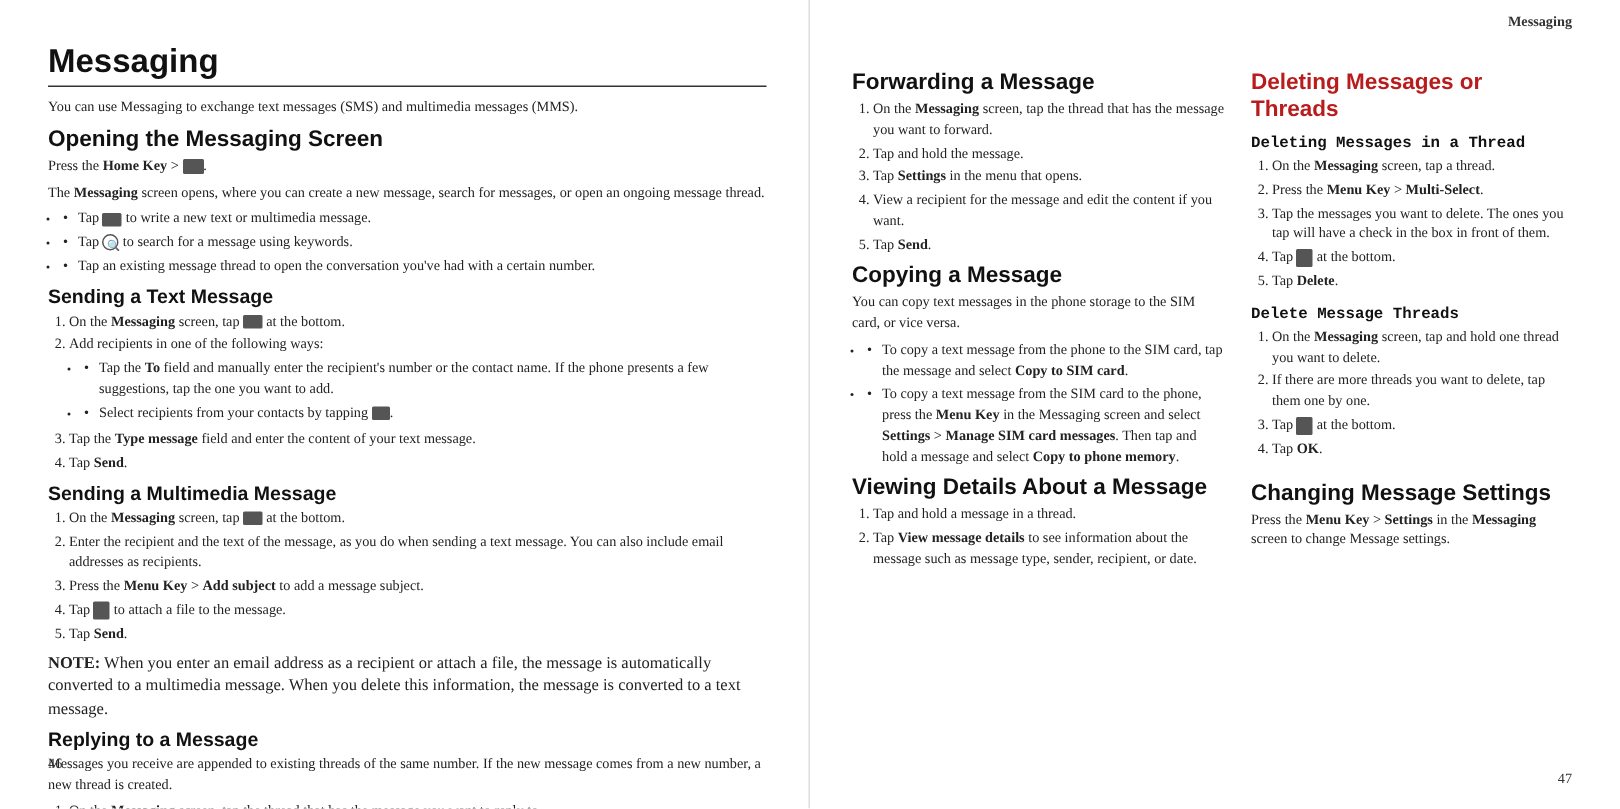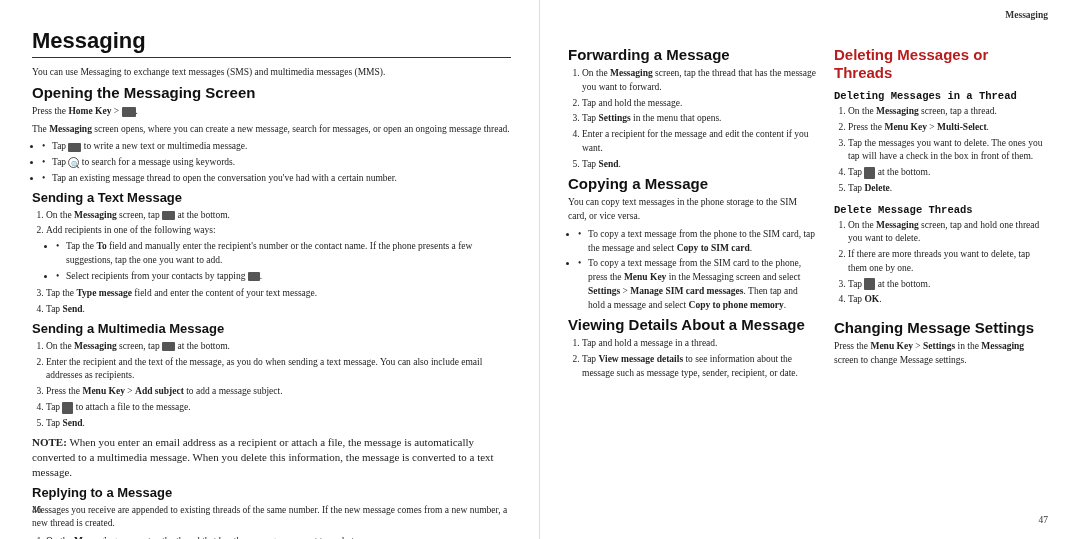--- a/index.html
+++ b/index.html
@@ -209,21 +209,21 @@
 
     <div class="columns-right">
 
       <div class="col-left">
 
         <div class="section-heading-lg" style="margin-top:18px;">Forwarding a Message</div>
         <ol>
           <li>On the <strong>Messaging</strong> screen, tap the thread that has the message you want to forward.</li>
           <li>Tap and hold the message.</li>
           <li>Tap <strong>Settings</strong> in the menu that opens.</li>
-          <li>Enter a recipient for the message and edit the content if you want.</li>
+          <li>View a recipient for the message and edit the content if you want.</li>
           <li>Tap <strong>Send</strong>.</li>
         </ol>
 
         <div class="section-heading-lg">Copying a Message</div>
         <p>You can copy text messages in the phone storage to the SIM card, or vice versa.</p>
         <ul class="bullet-list">
           <li>To copy a text message from the phone to the SIM card, tap the message and select <strong>Copy to SIM card</strong>.</li>
           <li>To copy a text message from the SIM card to the phone, press the <strong>Menu Key</strong> in the Messaging screen and select <strong>Settings</strong> &gt; <strong>Manage SIM card messages</strong>. Then tap and hold a message and select <strong>Copy to phone memory</strong>.</li>
         </ul>
 

